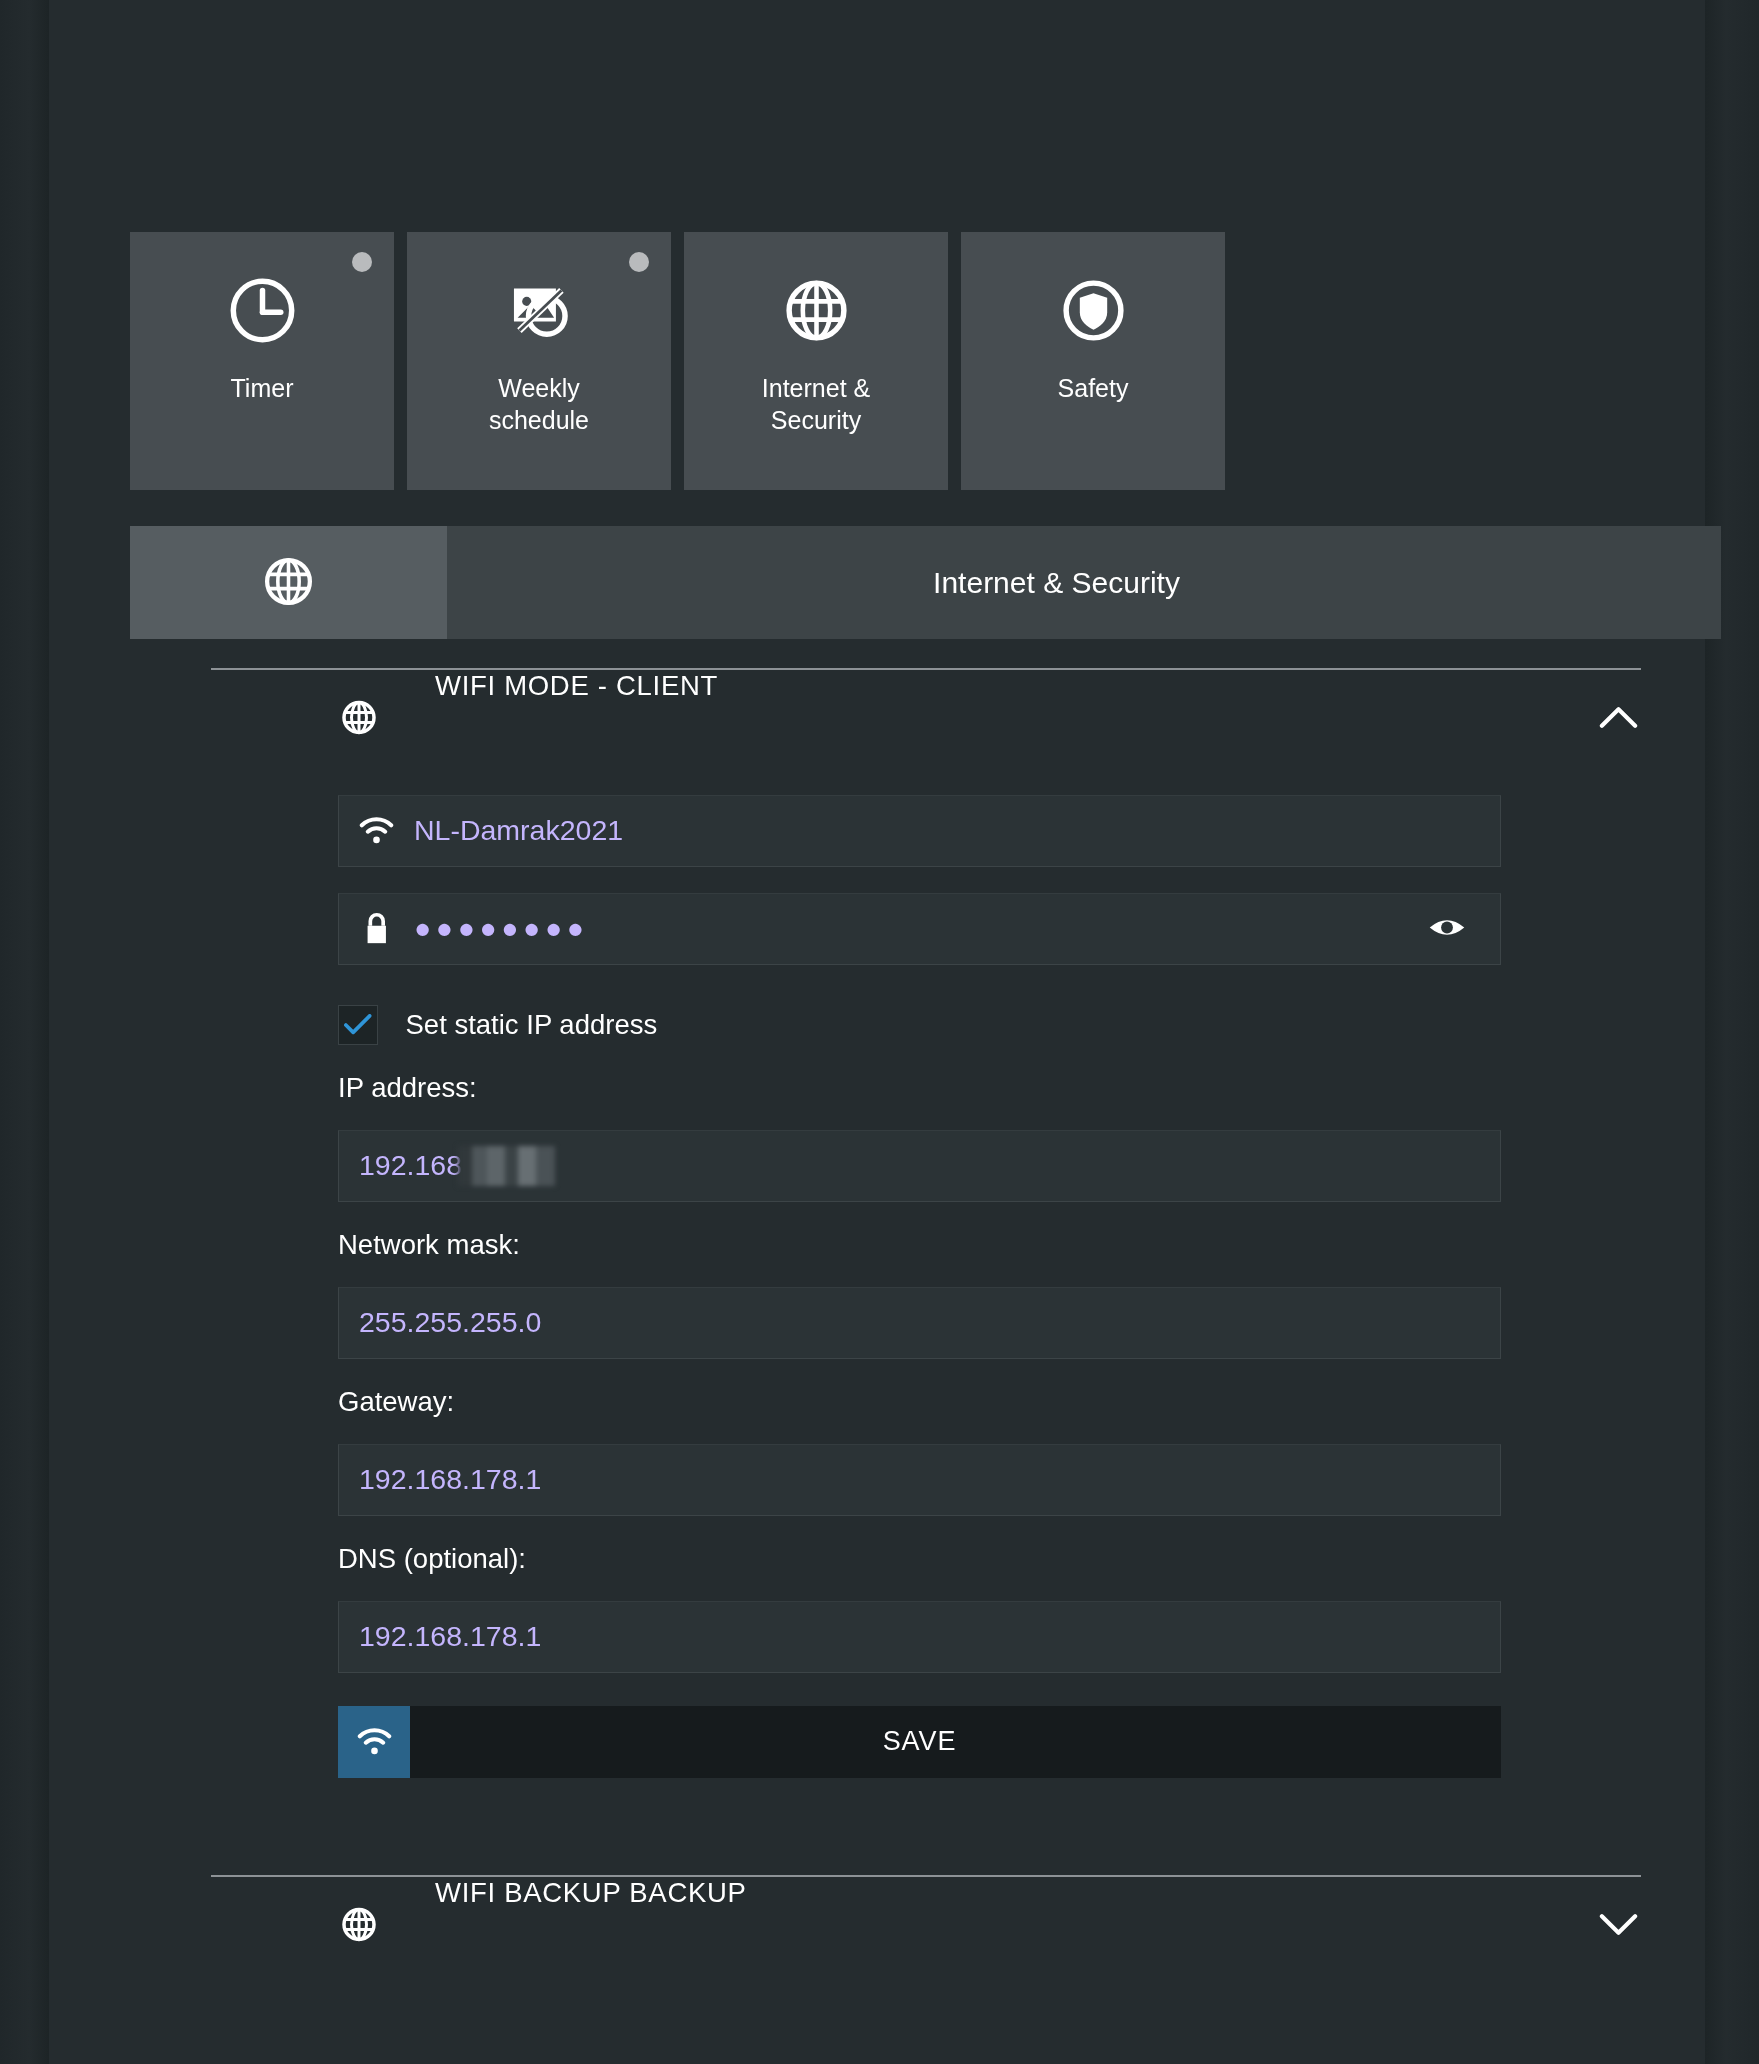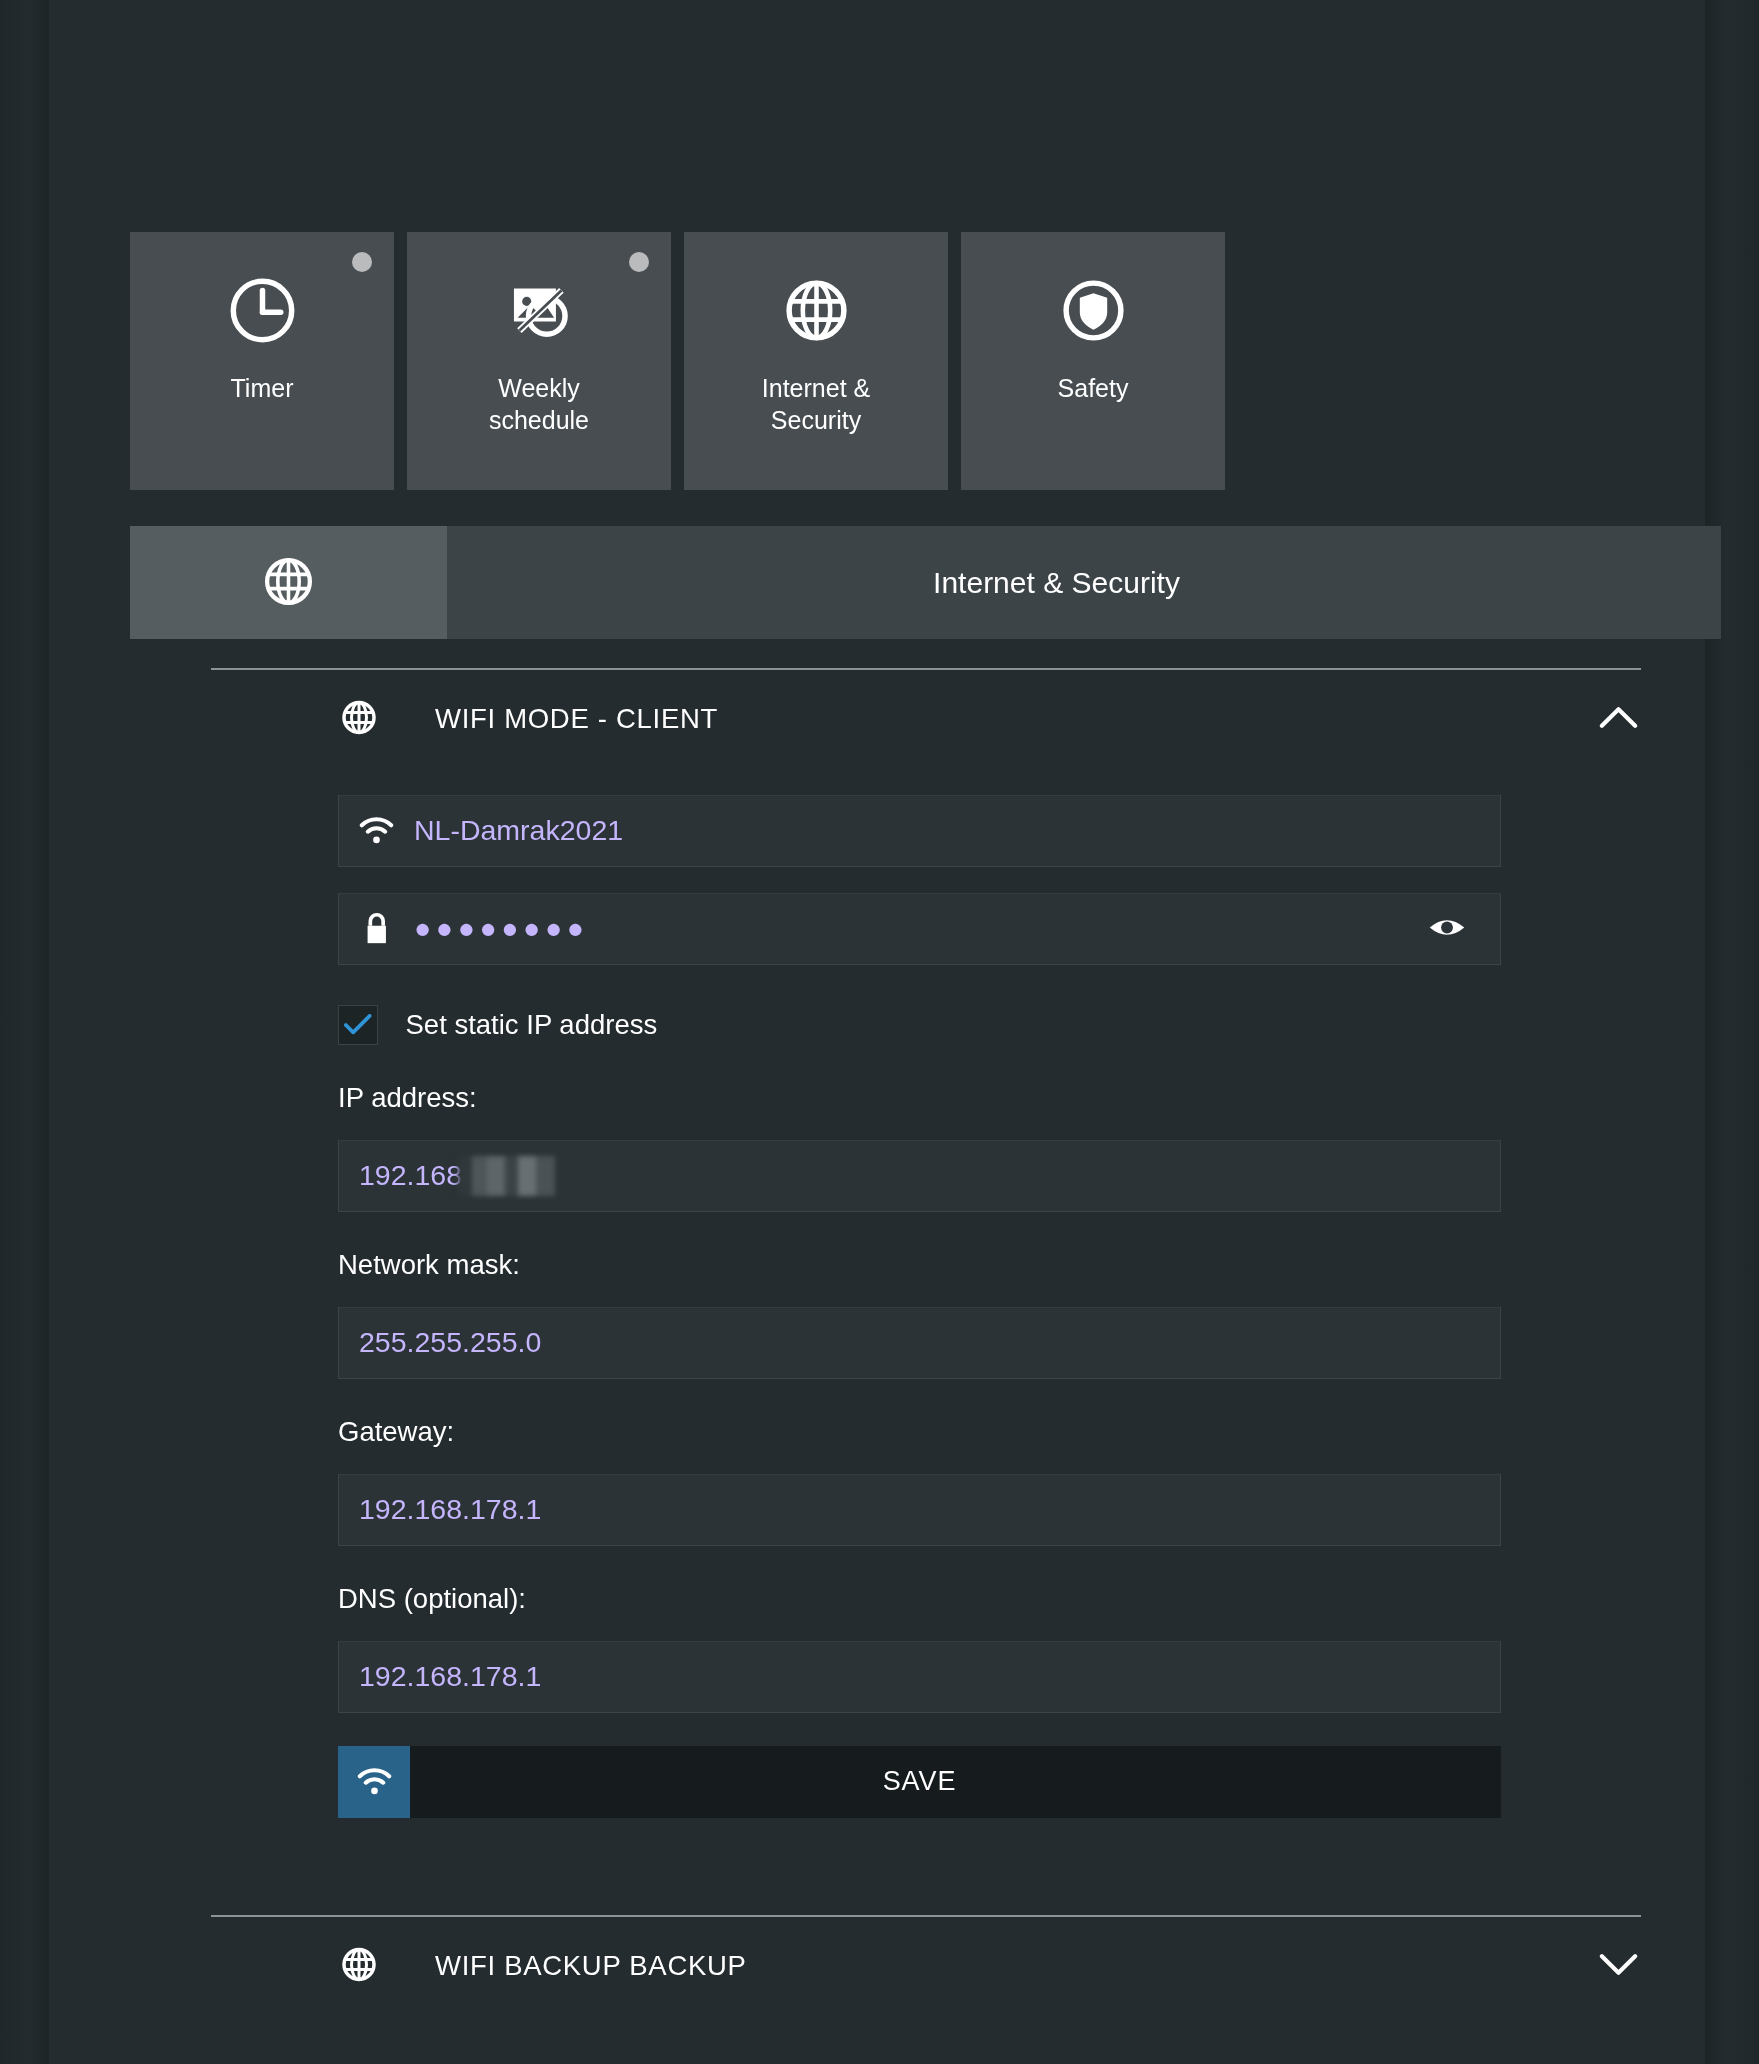--- a/index.html
+++ b/index.html
@@ -102,21 +102,21 @@
   
   .content {
     position: absolute; left: 81px; top: 639px;
     width: 1591px;
   }
   .divider {
     height: 1.8px; background: #8d9296;
     margin: 0 81px 0 81px; width: 1430px;
   }
   .accordion-head {
-    display: flex; align-items: center;
+    display: flex; 
     height: 99px; padding: 0 0 0 184px;
     position: relative; cursor: pointer;
   }
   .accordion-head .ah-icon {
     position: absolute; left: 209px; top: 50%;
     transform: translateY(-50%);
   }
   .accordion-head .ah-title {
     color: #ffffff; font-size: 27.5px; letter-spacing: 0.7px;
     margin-left: 121px;
@@ -173,21 +173,21 @@
     margin-left: -3.7px; vertical-align: middle;
     background:
       linear-gradient(to right,
         #31383b 0 14%, #4e565a 14% 30%, #5d6569 30% 48%,
         #3b4346 48% 62%, #676f73 62% 80%, #4a5256 80% 100%);
     filter: blur(2.8px);
   }
 
   .flabel {
     color: #ffffff; font-size: 27.5px;
-    margin-top: 37px;
+    margin-top: 27px;
   }
 
   .save-row {
     display: flex; margin-top: 33px; height: 72px;
     cursor: pointer;
   }
   .save-icon {
     width: 72px; height: 72px; background: #2a6389;
     display: flex; align-items: center; justify-content: center;
     flex: none;

